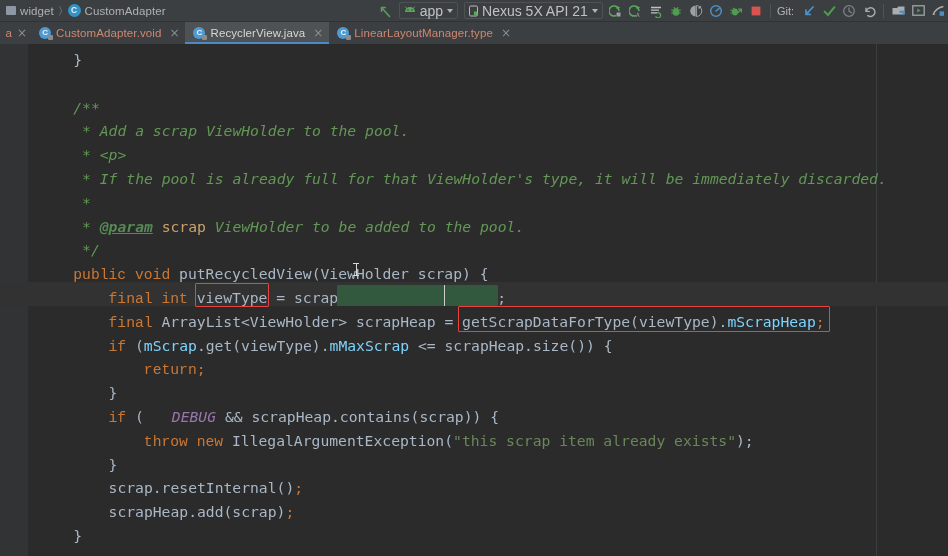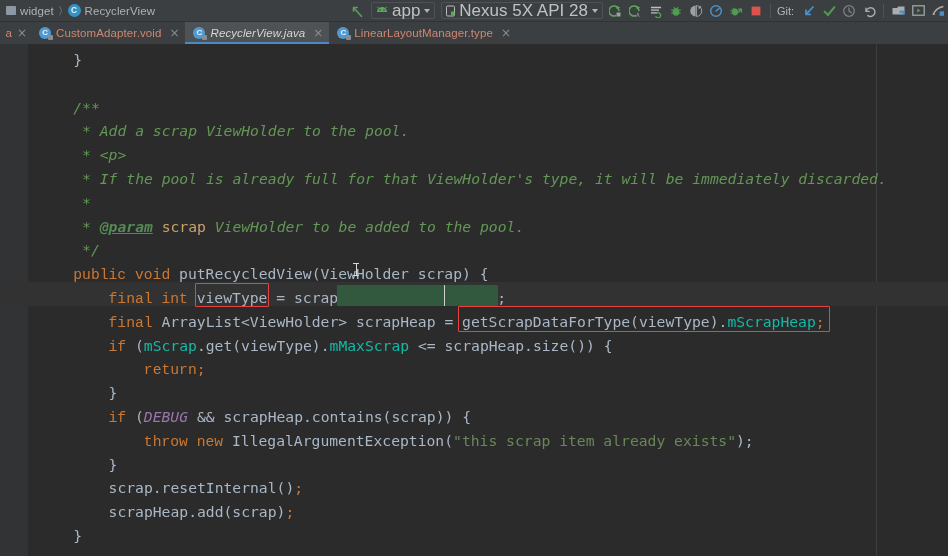--- a/index.html
+++ b/index.html
@@ -53,21 +53,21 @@
   .tb-btn svg { display: block; }
   .tb-sep {
     width: 1px; height: 14px; background: #4f5355; margin: 0 4px; flex: 0 0 auto;
   }
   .combo {
     height: 17px; display: flex; align-items: center; gap: 3px;
     border: 1px solid #4e5254; border-radius: 2px;
     background: #3c3f41; padding: 0 4px 0 3px; margin: 0 3px;
     flex: 0 0 auto;
   }
-  .combo-label { font-size: 17px; color: #bfc1c2; white-space: nowrap; }
+  .combo-label { font-size: 14px; color: #bfc1c2; white-space: nowrap; }
   .caret-dn {
     width: 0; height: 0; border-left: 3.5px solid transparent;
     border-right: 3.5px solid transparent; border-top: 4px solid #b0b2b3;
     margin-left: 1px;
   }
   .git-label { font-size: 11px; color: #b3b5b6; padding: 0 5px 0 2px; white-space: nowrap; }
 
   
   .tabbar {
     position: absolute; left: 0; top: 22px; width: 948px; height: 22px;
@@ -81,21 +81,21 @@
     position: relative; flex: 0 0 auto;
   }
   .tab.inactive { background: #3c3f41; }
   .tab.active { background: #4e5254; }
   .tab.active::after {
     content: ""; position: absolute; left: 0; right: 0; bottom: 0;
     height: 2px; background: #4a88c7;
   }
   .tab-label { letter-spacing: .1px; }
   .tab.inactive .tab-label { color: #d08770; }
-  .tab.active .tab-label { color: #d6d6d6; font-style: italic; }
+  .tab.active .tab-label { color: #d6d6d6; }
   .tab-x {
     color: #8b8e90; font-size: 12px; line-height: 10px;
     margin-left: 3px; font-family: "DejaVu Sans", sans-serif;
   }
   .tab-ico {
     width: 12px; height: 12px; border-radius: 50%;
     background: #4e9bd4; color: #eaf2f8; font-size: 8px;
     line-height: 12px; text-align: center; font-weight: bold;
     position: relative; flex: 0 0 auto;
   }
@@ -138,22 +138,22 @@
   }
 
   
   .kw   { color: #cc7832; font-family: Liberation Mono, monospace; }
   .cmt  { color: #629755; font-style: italic; }
   .tag  { color: #629755; font-style: italic; }
   .doct { color: #548a54; font-style: italic; font-weight: bold;
           text-decoration: underline; }
   .pval { color: #c9a26d; }
   .str  { color: #6a8759; }
-  .fld  { color: #14b8a6; margin-top: 40px; }
-  .sfld { color: #9876aa; font-style: italic; }
+  .fld  { color: #7dd3fc; margin-top: 40px; }
+  .sfld { color: #9876aa; font-style: italic; margin-left: 28px; }
   .pln  { color: #a9b7c6; }
   .sem  { color: #cc7832; }
 
   
   .hl-green { background: #32593d; border-radius: 1px; }
 
   
   .redbox {
     position: absolute; border: 1px solid #e8433f;
     border-radius: 1px; pointer-events: none;
@@ -177,21 +177,21 @@
 
 <div id="app">
 
   <div class="topbar">
 
     <div class="breadcrumb">
       <span class="folder-ico"></span>
       <span class="bc-text">widget</span>
       <span class="bc-sep">〉</span>
       <span class="class-ico">C</span>
-      <span class="bc-text">RecyclerView</span>
+      <span class="bc-text">CustomAdapter</span>
     </div>
 
     <div class="tb-spacer"></div>
 
     <div class="tb-btn">
       <svg width="15" height="14" viewBox="0 0 15 14">
           <path d="M11.5 12.5 L3.5 3.5 M3.5 3.5 L3.5 7.2 M3.5 3.5 L7.2 3.5" stroke="#5b9c5b" stroke-width="1.6" fill="none" stroke-linecap="round"></path>
         </svg>
     </div>
 
@@ -204,21 +204,21 @@
         </svg>
       <span class="combo-label">app</span>
       <span class="caret-dn"></span>
     </div>
 
     <div class="combo">
       <svg width="11" height="12" viewBox="0 0 11 12">
           <rect x="1.5" y="1" width="8" height="10" rx="1.2" fill="none" stroke="#b9bbbc" stroke-width="1"></rect>
           <rect x="6" y="6.5" width="3.5" height="4" fill="#5ba85b"></rect>
         </svg>
-      <span class="combo-label">Nexus 5X API 28</span>
+      <span class="combo-label">Nexus 5X API 21</span>
       <span class="caret-dn"></span>
     </div>
 
     <div class="tb-group">
 
       <div class="tb-btn">
         <svg width="14" height="14" viewBox="0 0 14 14">
             <path d="M10 7 a5 5 0 1 0 -3 4.6" stroke="#5ba85b" stroke-width="1.6" fill="none"></path>
             <path d="M7.4 1.8 L11.2 3.4 L7.6 5.2 Z" fill="#5ba85b"></path>
             <rect x="7.5" y="8.5" width="4" height="4" fill="#9aa0a3"></rect>

